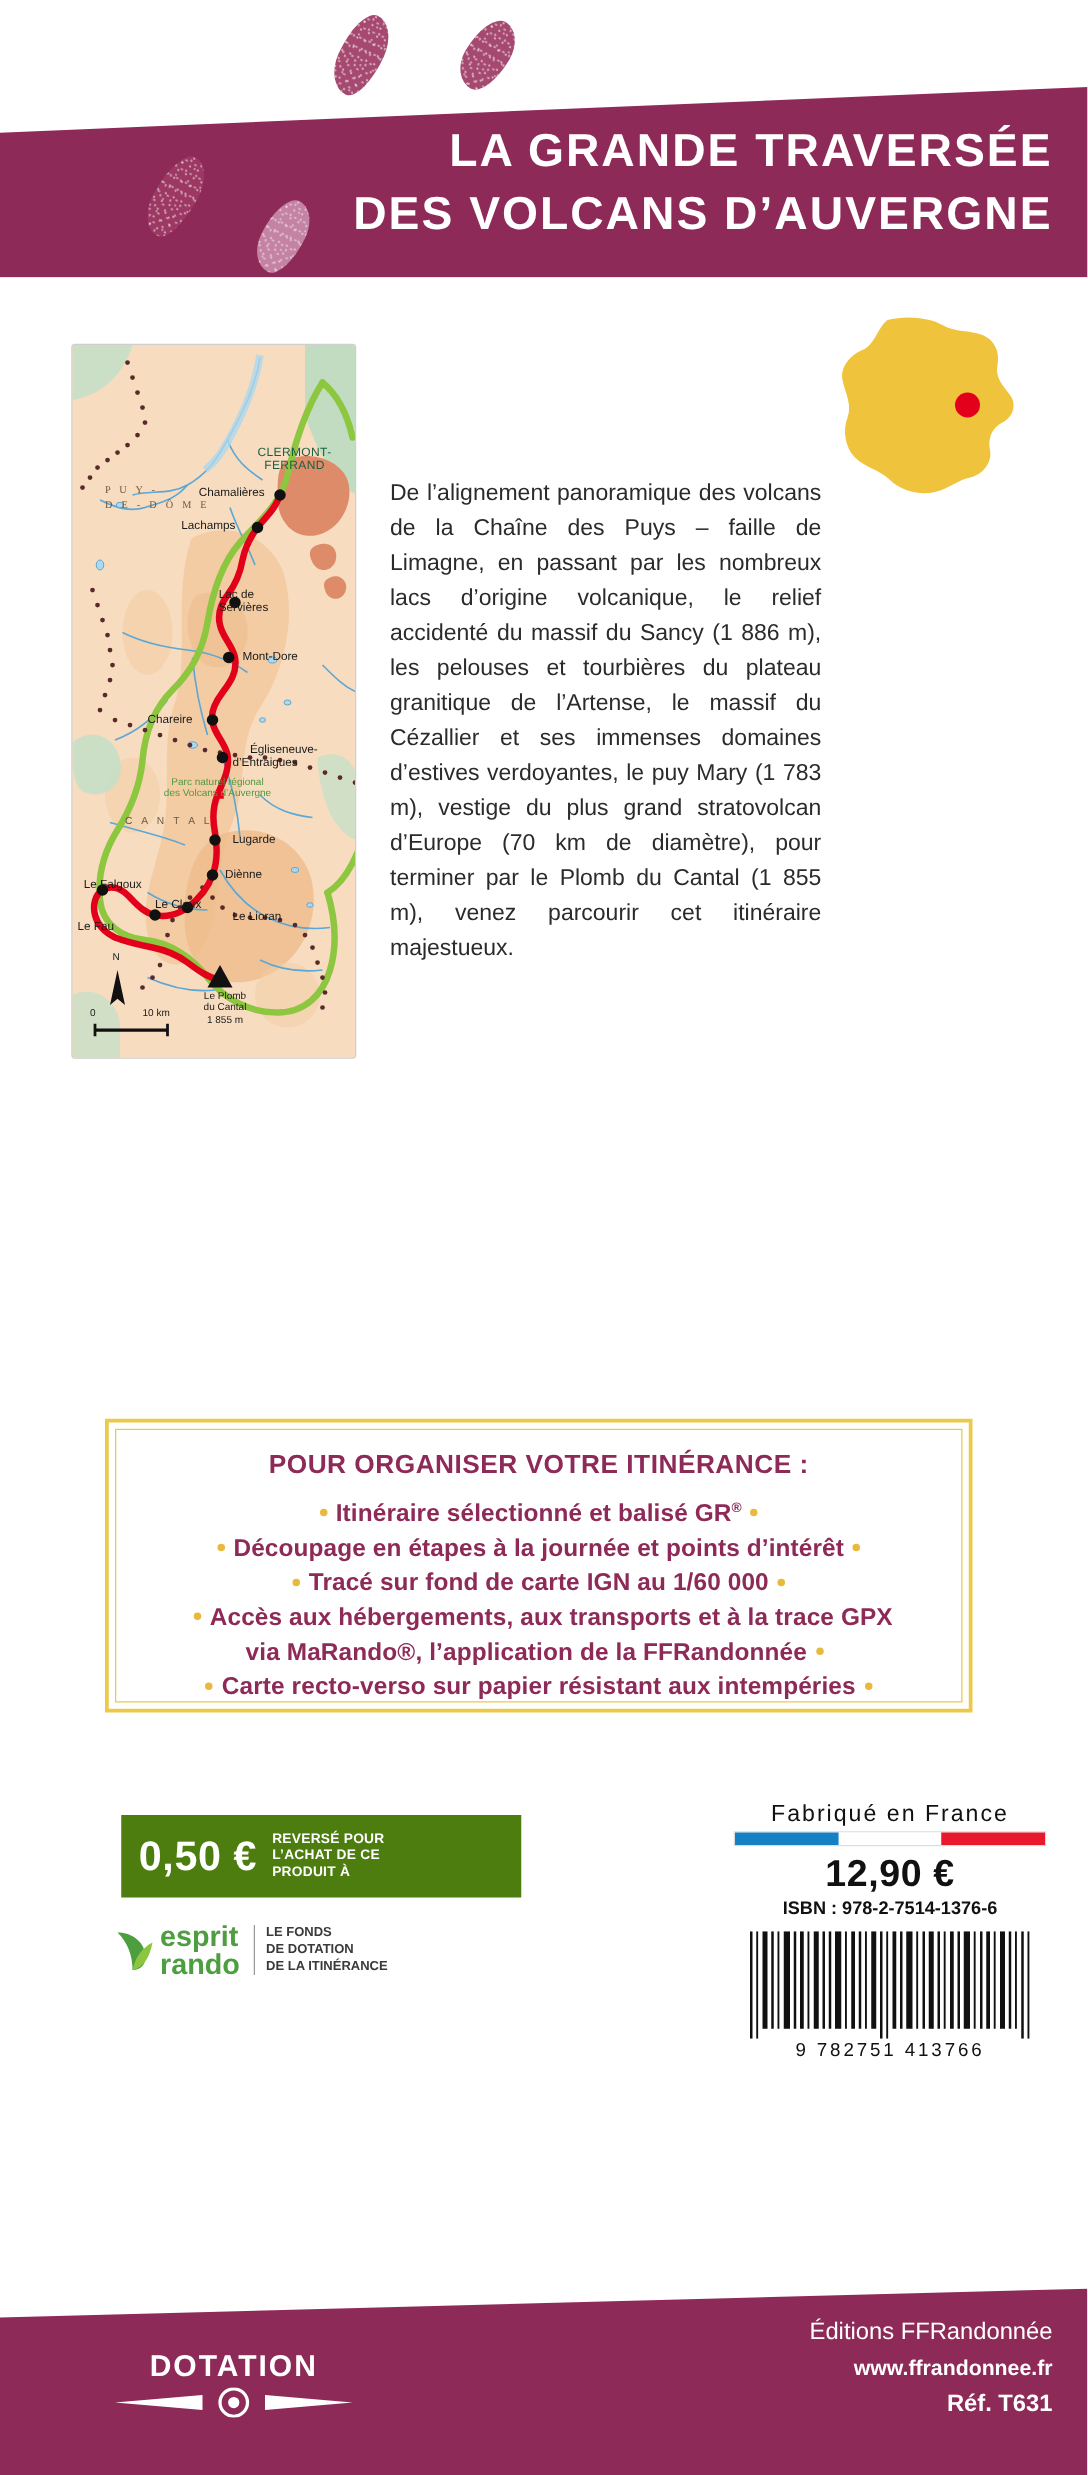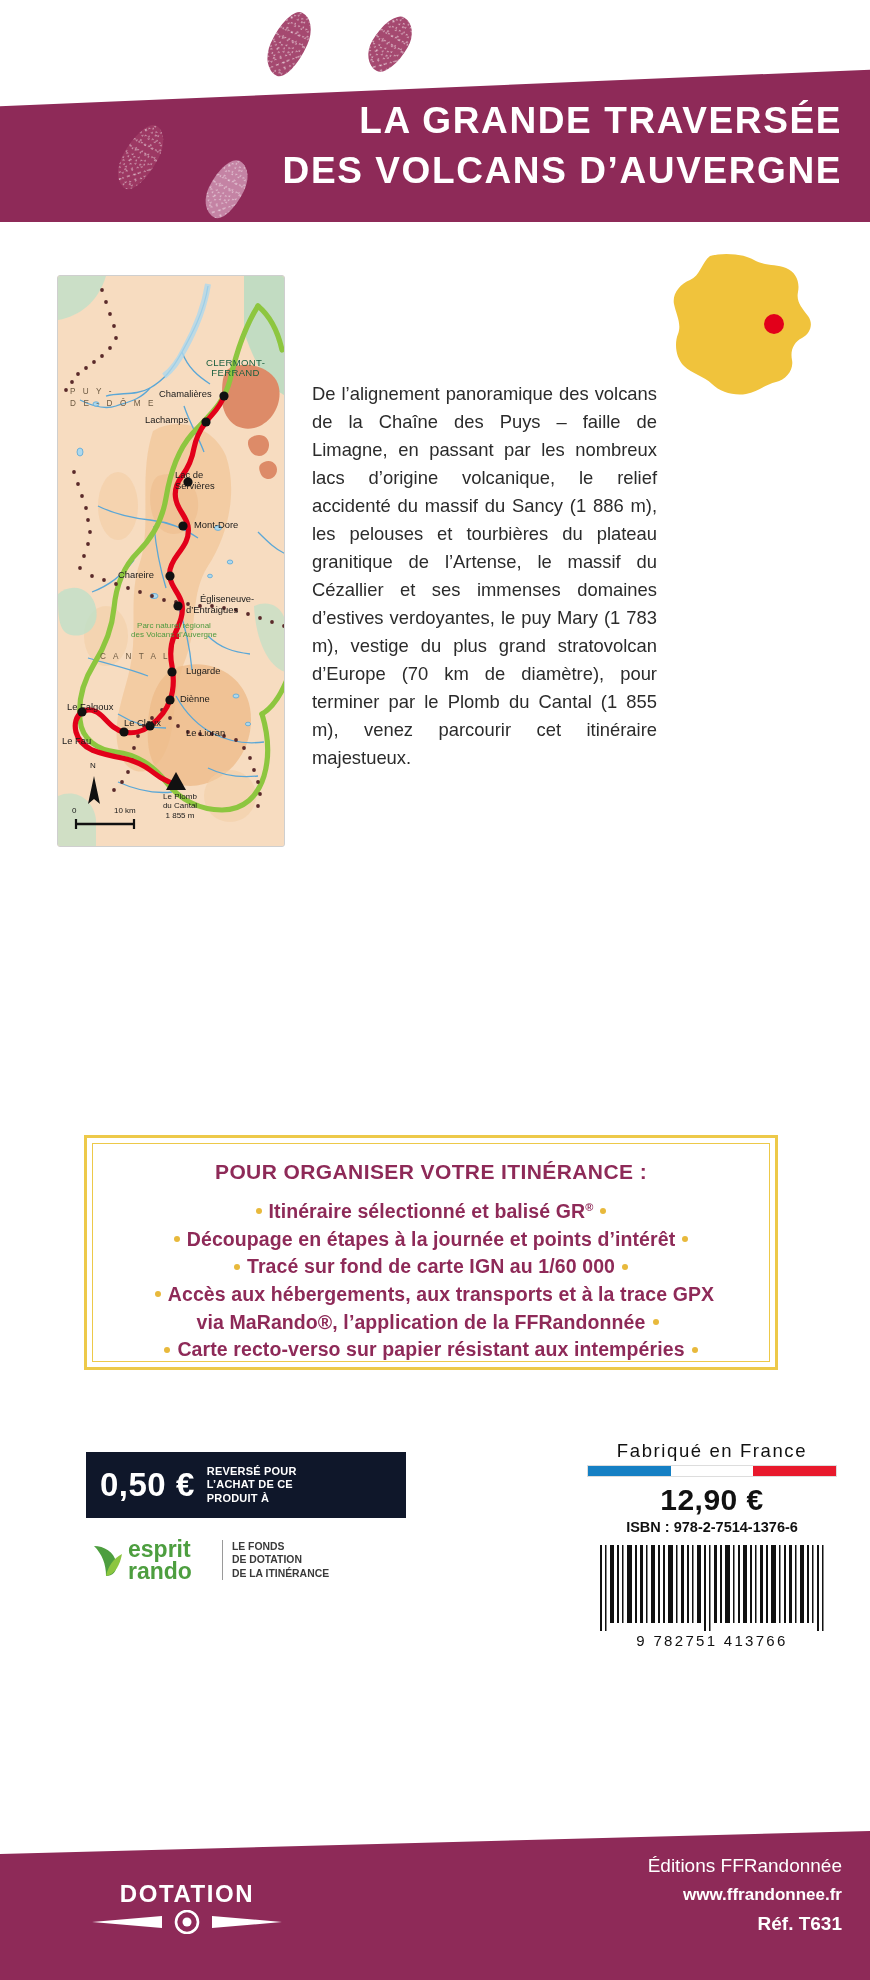--- a/index.html
+++ b/index.html
@@ -123,37 +123,37 @@
   }
   .bul {
     display:inline-block; width:6px; height:6px; border-radius:50%;
     background:#e8b93c; vertical-align:middle; margin:0 7px 3px 7px;
   }
   .ybox-li sup { font-size:11px; vertical-align:super; }
 
   
   .esprit { position:absolute; left:84px; top:1452px; width:320px; height:145px; }
   .esprit-top {
-    position:absolute; left:2px; top:0; width:320px; height:66px;
-    background:#0f172a;
+    position:absolute; left:13px; top:0; width:320px; height:66px;
+    background:#4d7c0f;
     display:flex; align-items:center;
   }
   .esprit-price {
     font-family:"Liberation Sans Narrow","Liberation Sans",sans-serif;
     font-weight:bold; font-size:33px; color:#fff; padding-left:14px;
     letter-spacing:.5px;
   }
   .esprit-sub {
     font-family:"Liberation Sans Narrow","Liberation Sans",sans-serif;
     font-weight:bold; font-size:11px; color:#fff; line-height:1.22;
     padding-left:12px; letter-spacing:.2px;
   }
   .esprit-bot {
     position:absolute; left:0; top:72px; width:320px; height:72px;
-    display:flex; align-items:center;gap:19px;
+    display:flex; align-items:center;
   }
   .er-logo {
     font-family:"Liberation Sans Narrow","Liberation Sans",sans-serif;
     font-weight:bold; color:#4d9e3f; font-size:23px; line-height:.97;
     padding-left:44px;
   }
   .er-fonds {
     font-family:"Liberation Sans Narrow","Liberation Sans",sans-serif;
     font-weight:bold; font-size:10.4px; color:#3a3a3a; line-height:1.28;
     border-left:1px solid #9a9a9a; padding-left:9px; margin-left:11px;
@@ -397,21 +397,21 @@
     <div class="map-label ml-city" style="left:60px;top:294px;">Chareire</div>
     <div class="map-label ml-city" style="left:128px;top:318px;margin-left:14px;">Égliseneuve-</div>
     <div class="map-label ml-city" style="left:128px;top:329px;">d’Entraigues</div>
     <div class="map-label ml-city" style="left:128px;top:390px;">Lugarde</div>
     <div class="map-label ml-city" style="left:9px;top:426px;">Le Falgoux</div>
     <div class="map-label ml-city" style="left:122px;top:418px;">Diènne</div>
     <div class="map-label ml-city" style="left:66px;top:442px;">Le Claux</div>
     <div class="map-label ml-city" style="left:4px;top:460px;">Le Fau</div>
     <div class="map-label ml-city" style="left:128px;top:452px;">Le Lioran</div>
 
-    <div class="map-label ml-dept" style="left:12px;top:110px;line-height:1.5;">
+    <div class="map-label ml-dept" style="left:26px;top:110px;line-height:1.5;font-family:Liberation Serif, serif;">
       <span>P U Y -</span><br><span>D E - D Ô M E</span>
     </div>
     <div class="map-label ml-dept" style="left:20px;top:377px;margin-left:22px;">C A N T A L</div>
 
     <div class="map-label ml-park" style="left:36px;top:346px;width:160px;">
       <span>Parc naturel régional</span><br><span>des Volcans d’Auvergne</span>
     </div>
 
     <div class="map-label ml-peak" style="left:80px;top:516px;width:84px;">
       <span>Le Plomb</span><br><span>du Cantal</span><br><span>1 855 m</span>

